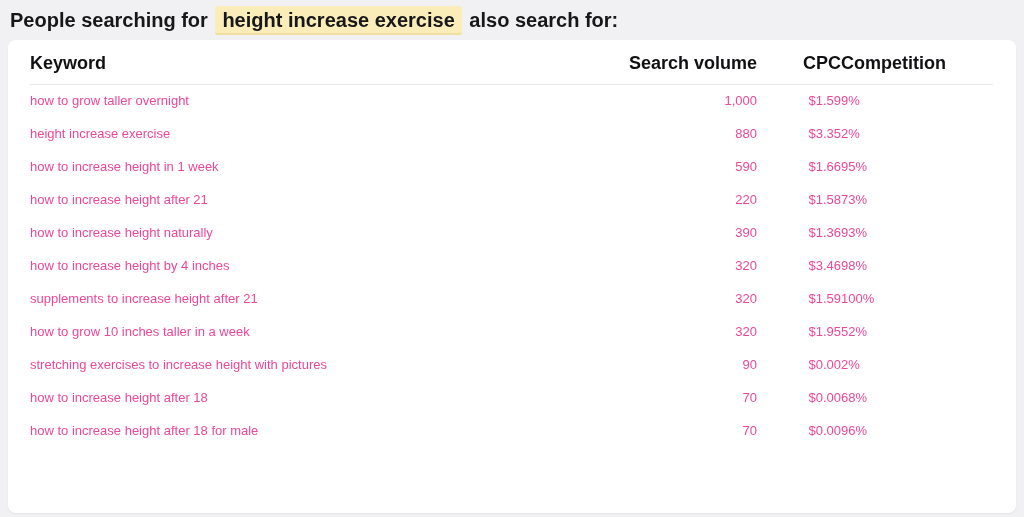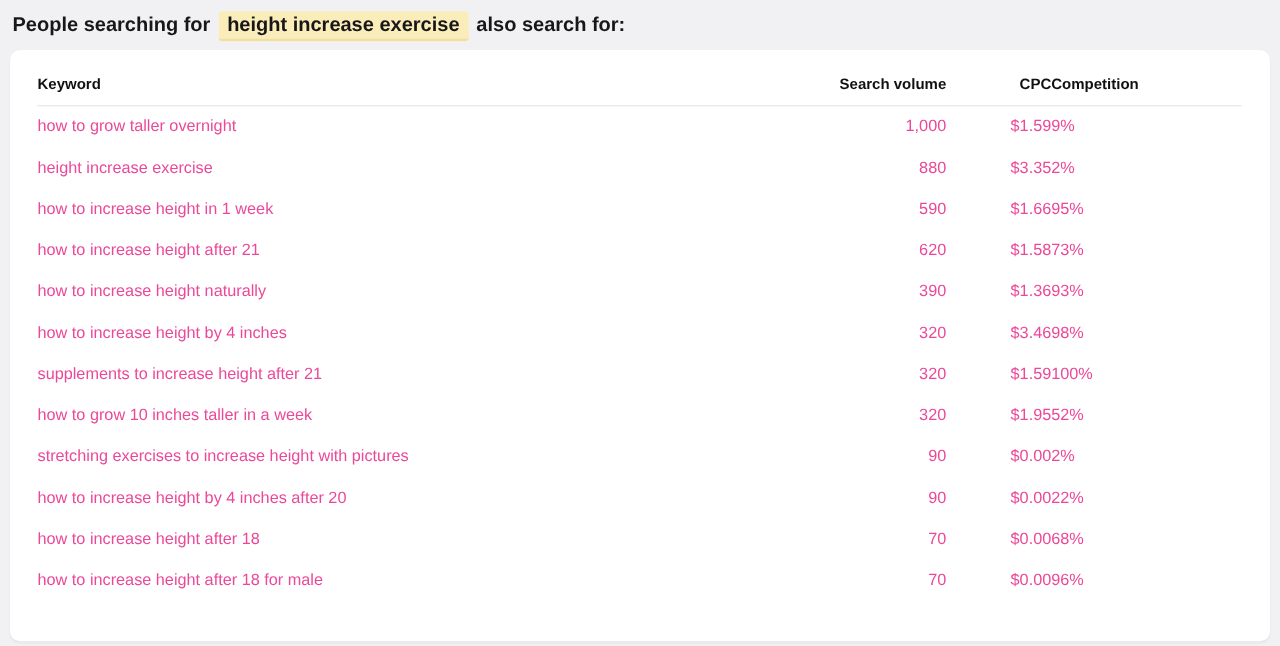--- a/index.html
+++ b/index.html
@@ -5,21 +5,21 @@
   * { box-sizing: border-box; margin: 0; padding: 0; }
   html, body {
     width: 1024px; height: 517px;
     overflow: hidden;
     background: #f1f1f3;
     font-family: "Liberation Sans", "DejaVu Sans", sans-serif;
     color: #1a1a1a;
   }
   .title {
     padding: 10px 10px 9px 10px;
-    font-size: 16px;
+    font-size: 20px;
     line-height: 21px;
     font-weight: 700;
     color: #17171a;
     white-space: nowrap;
   }
   .hl {
     background: #faedb9;
     border-bottom: 2px solid #f0dfa0;
     border-radius: 3px;
     padding: 3px 7px 2px 7px;
@@ -36,21 +36,21 @@
   }
   table {
     width: 100%;
     border-collapse: collapse;
     table-layout: fixed;
   }
   thead th {
     height: 44px;
     vertical-align: bottom;
     padding-bottom: 10px;
-    font-size: 12px;
+    font-size: 18px;
     font-weight: 700;
     color: #111114;
     border-bottom: 1px solid #e9e9eb;
     white-space: nowrap;
   }
   th.col-keyword, td.col-keyword { text-align: left; }
   th.col-volume,  td.col-volume  { width: 140px; text-align: right; }
   th.col-cpc,     td.col-cpc     { width: 84px;  text-align: right; }
   th.col-comp,    td.col-comp    { width: 152px; text-align: left; }
   tbody td {
@@ -95,21 +95,21 @@
           <td class="col-comp">2%</td>
         </tr>
         <tr>
           <td class="col-keyword">how to increase height in 1 week</td>
           <td class="col-volume">590</td>
           <td class="col-cpc">$1.66</td>
           <td class="col-comp">95%</td>
         </tr>
         <tr>
           <td class="col-keyword">how to increase height after 21</td>
-          <td class="col-volume">620</td>
+          <td class="col-volume">220</td>
           <td class="col-cpc">$1.58</td>
           <td class="col-comp">73%</td>
         </tr>
         <tr>
           <td class="col-keyword">how to increase height naturally</td>
           <td class="col-volume">390</td>
           <td class="col-cpc">$1.36</td>
           <td class="col-comp">93%</td>
         </tr>
         <tr>
@@ -130,26 +130,20 @@
           <td class="col-cpc">$1.95</td>
           <td class="col-comp">52%</td>
         </tr>
         <tr>
           <td class="col-keyword">stretching exercises to increase height with pictures</td>
           <td class="col-volume">90</td>
           <td class="col-cpc">$0.00</td>
           <td class="col-comp">2%</td>
         </tr>
         <tr>
-          <td class="col-keyword">how to increase height by 4 inches after 20</td>
-          <td class="col-volume">90</td>
-          <td class="col-cpc">$0.00</td>
-          <td class="col-comp">22%</td>
-        </tr>
-        <tr>
           <td class="col-keyword">how to increase height after 18</td>
           <td class="col-volume">70</td>
           <td class="col-cpc">$0.00</td>
           <td class="col-comp">68%</td>
         </tr>
         <tr>
           <td class="col-keyword">how to increase height after 18 for male</td>
           <td class="col-volume">70</td>
           <td class="col-cpc">$0.00</td>
           <td class="col-comp">96%</td>

